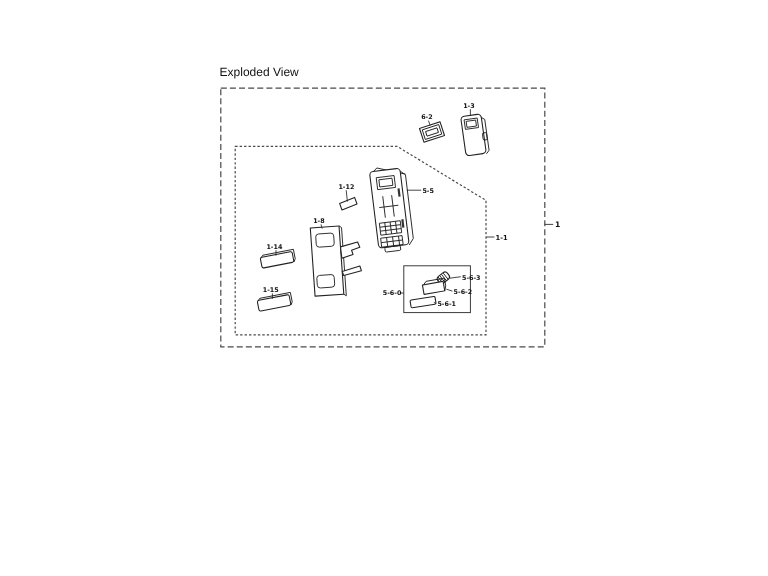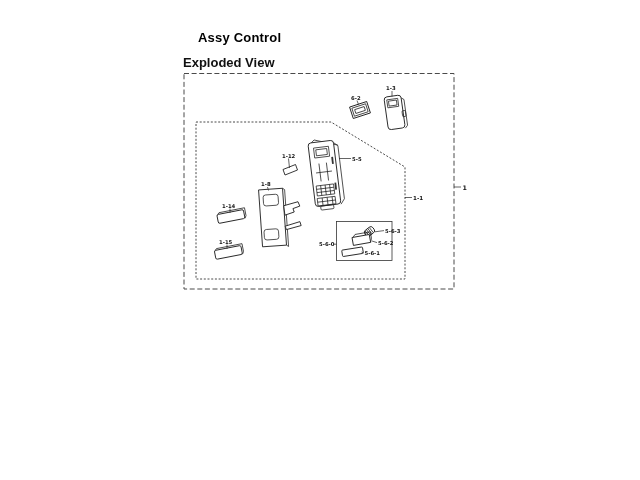--- a/index.html
+++ b/index.html
@@ -1,35 +1,34 @@
 <!DOCTYPE html>
 <html><head>
 <meta charset="utf-8">
 <style>
   html,body{margin:0;padding:0;background:#fff;}
   .page{position:relative;width:640px;height:480px;background:#ffffff;overflow:hidden;
         font-family:"Liberation Sans",sans-serif;}
   .title{position:absolute;left:198px;top:30px;font-size:13px;font-weight:bold;color:#000;
          letter-spacing:.2px;}
-  .section-label{position:absolute;left:183px;top:55px;font-size:13px;font-weight:bold;color:#111;}
+  .section-label{position:absolute;left:183px;top:55px;font-size:10px;font-weight:normal;color:#111;}
   svg.diagram{position:absolute;left:0;top:0;}
   svg text{font-family:"DejaVu Sans",sans-serif;font-weight:bold;fill:#111;}
   .lbl{font-size:5.3px;}
   .callout{font-size:6.3px;}
   .part{fill:#fff;stroke:#222;stroke-width:.9;stroke-linejoin:round;}
   .detail{fill:none;stroke:#222;stroke-width:.75;stroke-linejoin:round;}
   .leader{stroke:#222;stroke-width:.7;fill:none;}
   .boundary{fill:none;stroke:#4a4a4a;stroke-width:1;}
 </style>
 </head>
 <body>
 
 <div class="page">
 
-  <div class="title">Assy Control</div>
   <div class="section-label">Exploded View</div>
 
   <svg class="diagram" width="640" height="480" viewBox="0 0 640 480">
 
     <g>
       <rect class="boundary" x="184" y="73.5" width="270" height="215.5" stroke-dasharray="5 2.6"></rect>
       <line class="leader" x1="454" y1="187" x2="461" y2="187"></line>
       <text class="callout" x="462.5" y="189.5">1</text>
     </g>
 

